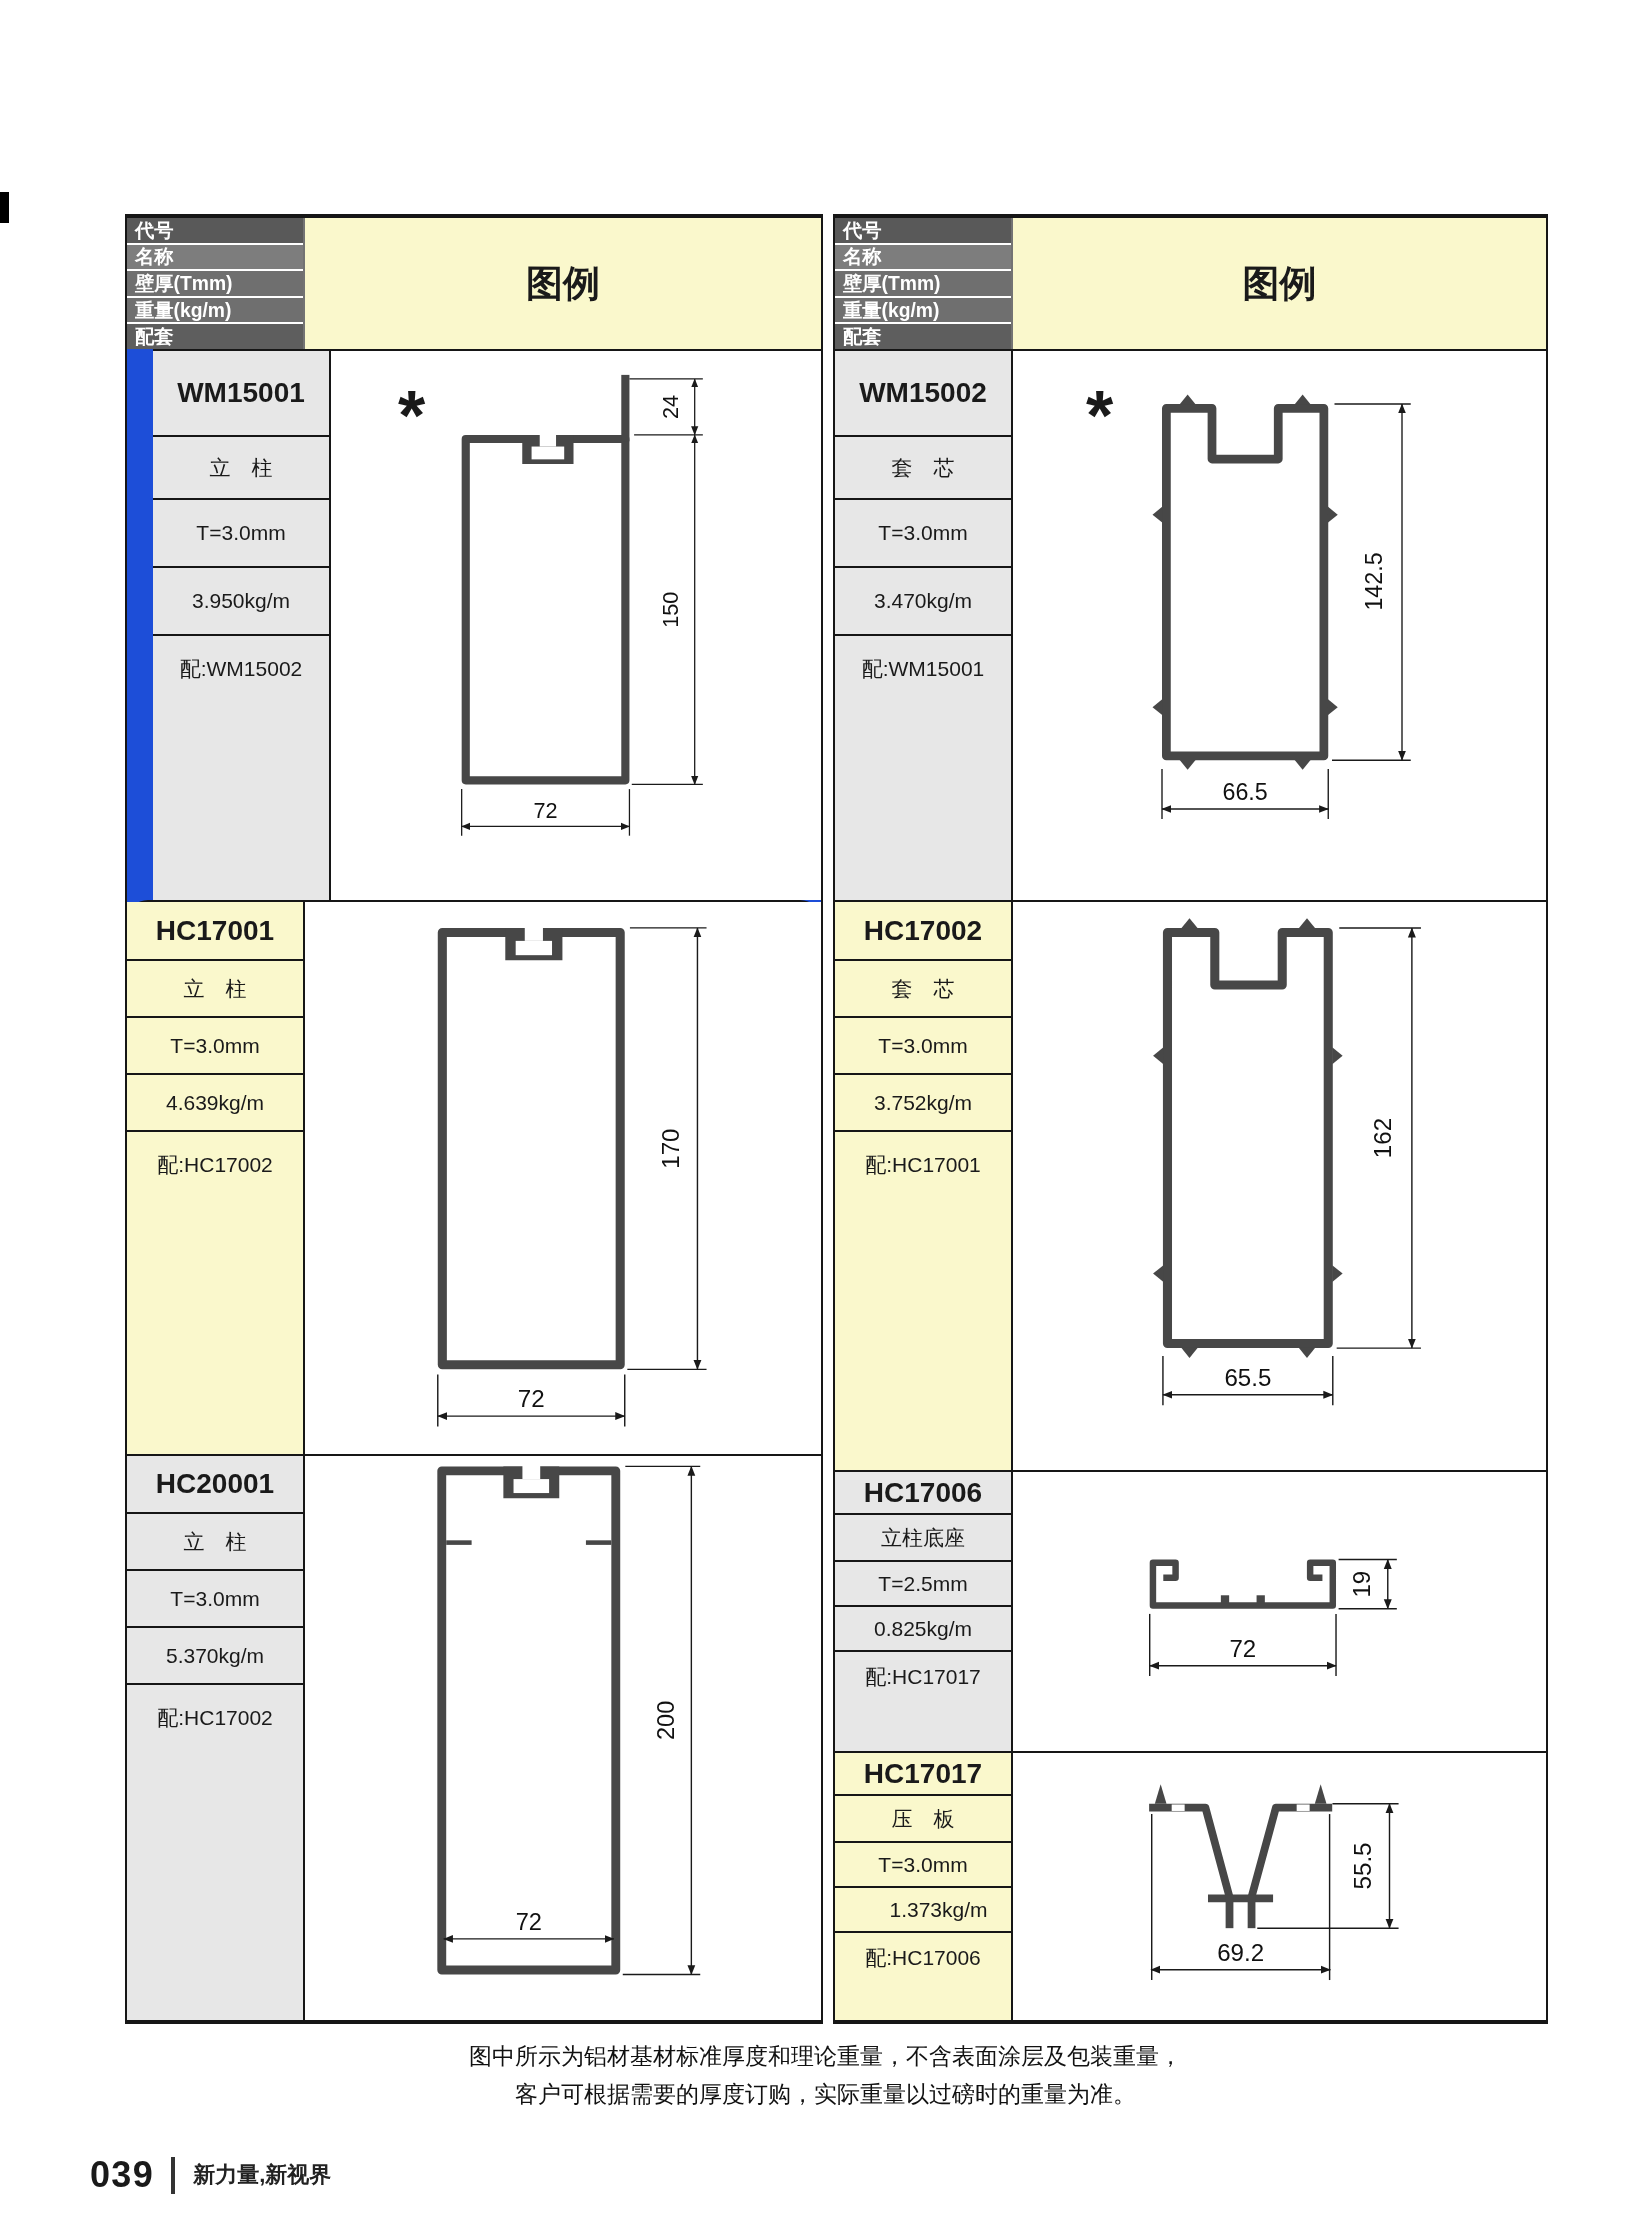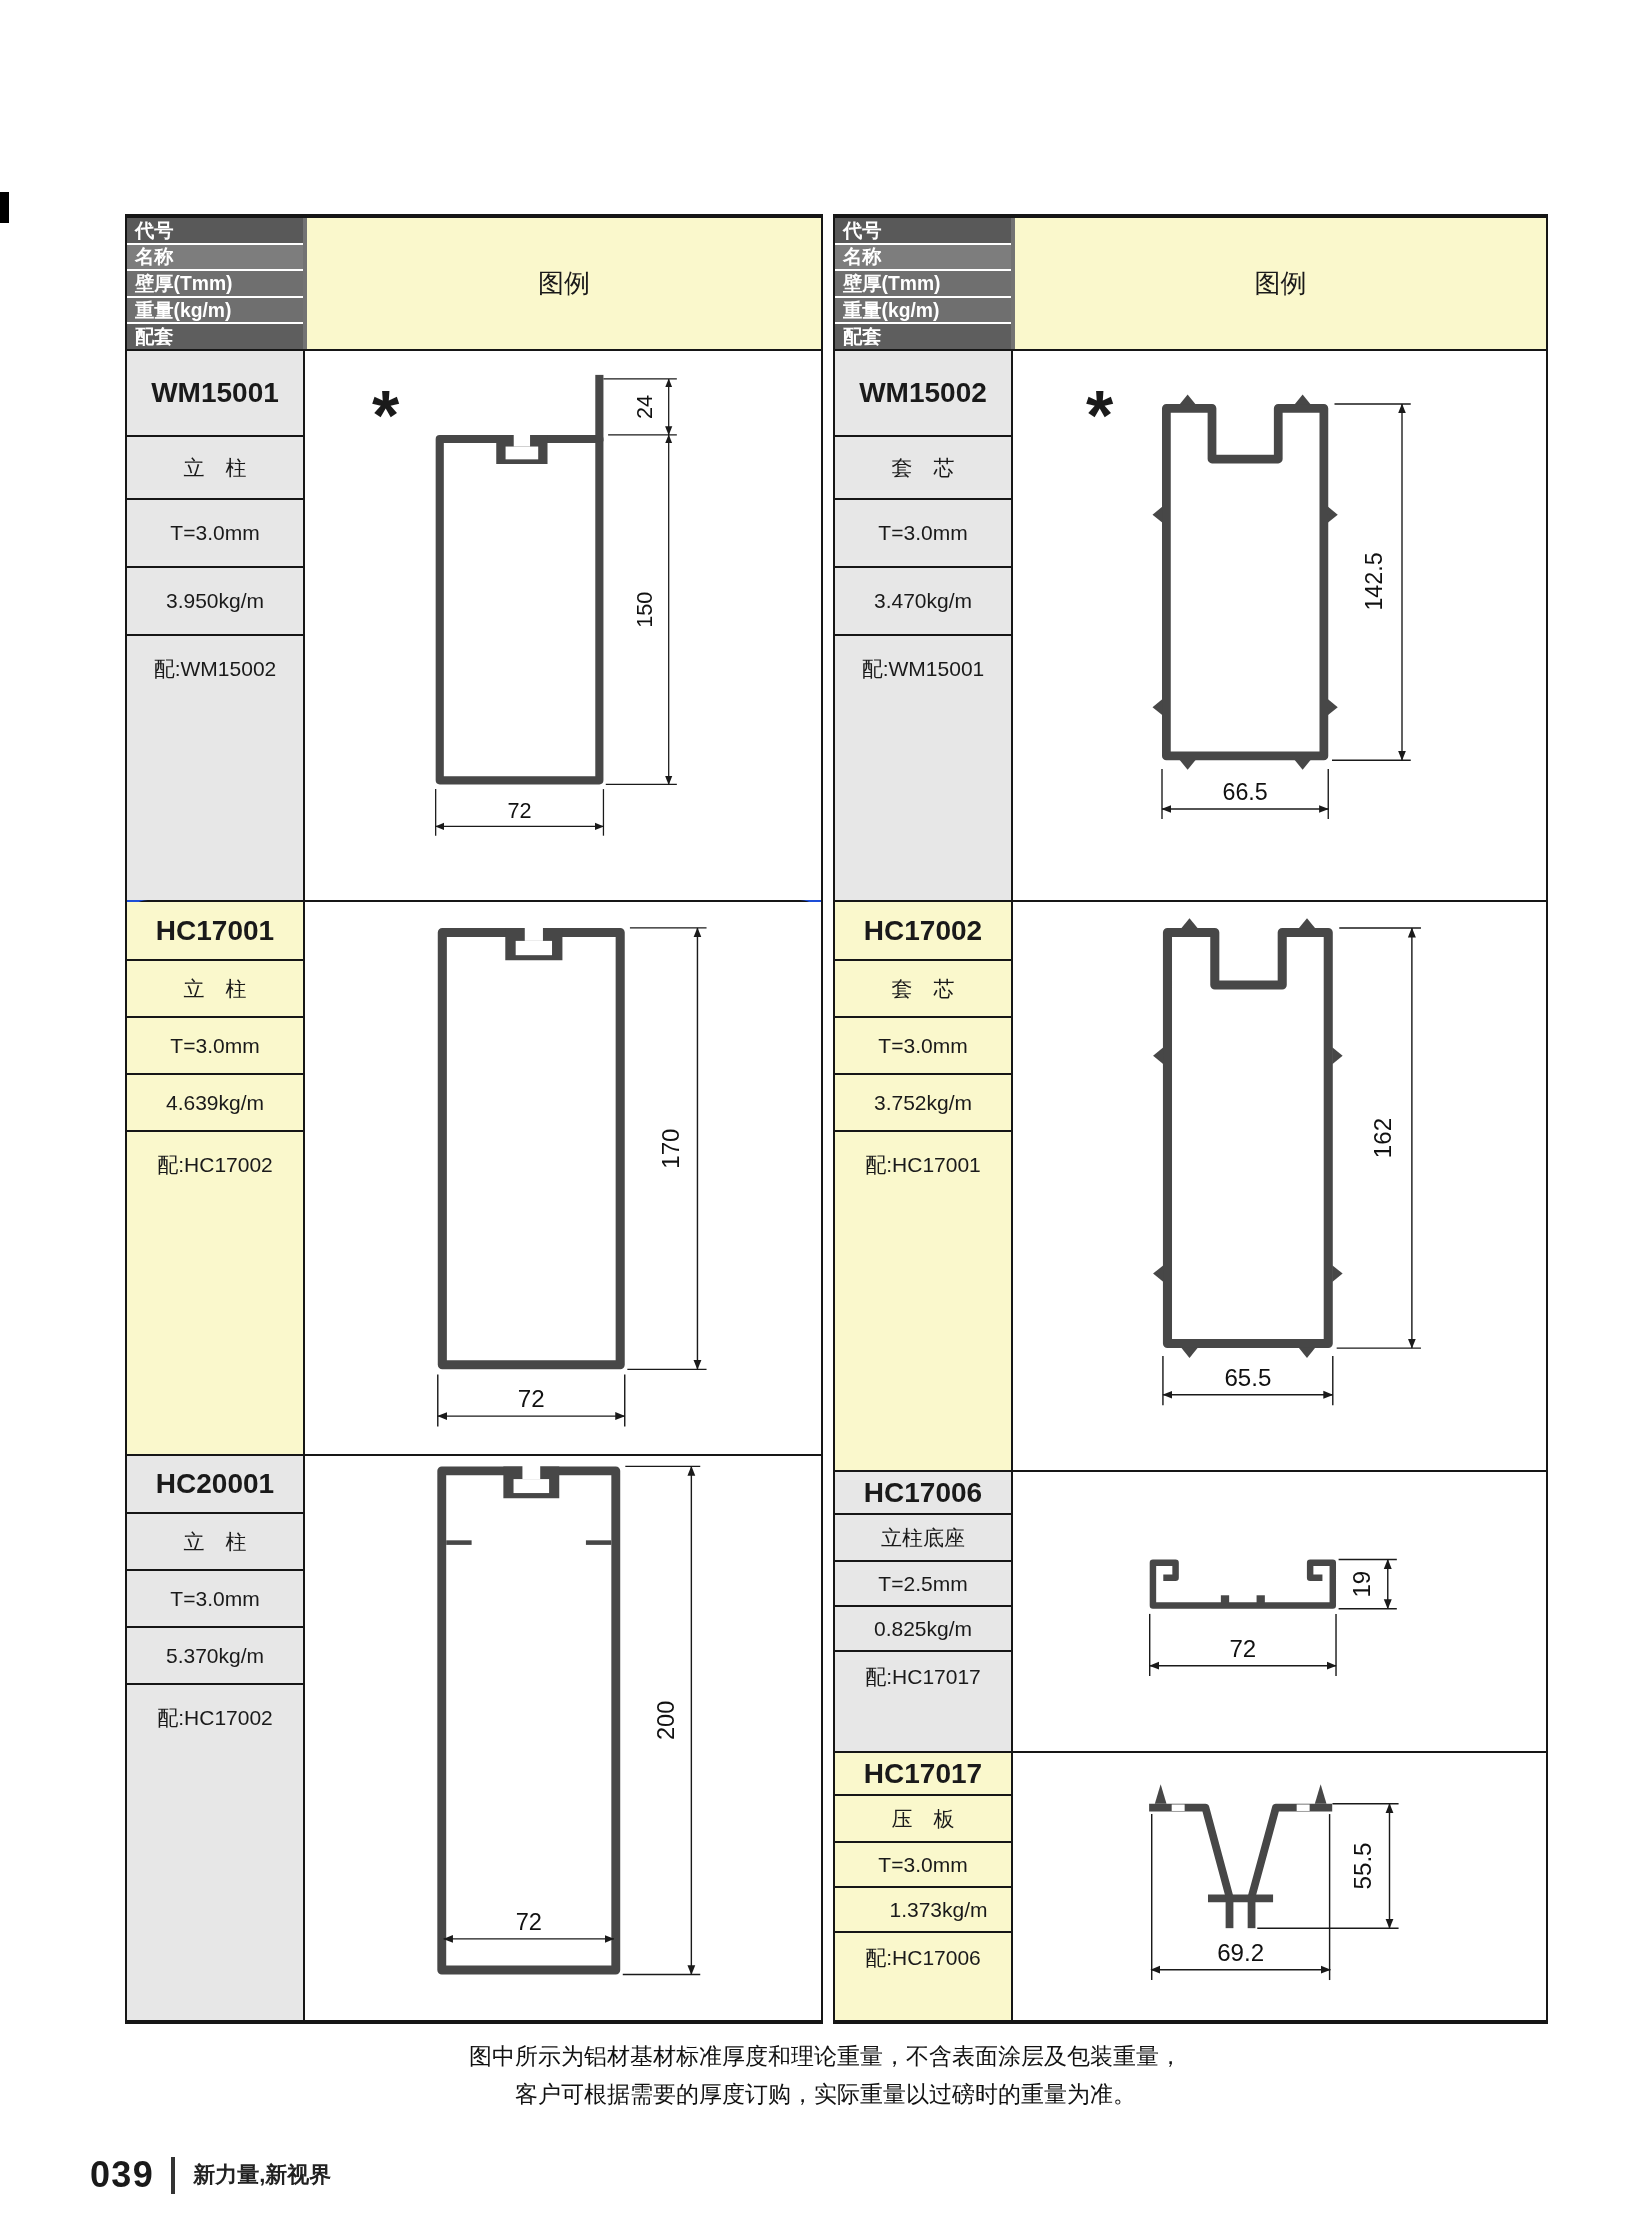--- a/index.html
+++ b/index.html
@@ -12,22 +12,22 @@
           display:flex;flex-direction:column;background:#1d4ed8;}
   .thead{display:flex;height:131px;flex:0 0 auto;}
   .hcol{width:176px;display:flex;flex-direction:column;flex:0 0 auto;}
   .hrow{height:24.6px;flex:0 0 auto;display:flex;align-items:center;padding-left:8px;
         color:#fff;font-weight:bold;font-size:19.3px;border-bottom:2px solid #ffffff;box-sizing:content-box;}
   .hrow:nth-child(1){background:#595959;}
   .hrow:nth-child(2){background:#7d7d7d;}
   .hrow:nth-child(3){background:#6f6f6f;}
   .hrow:nth-child(4){background:#6f6f6f;}
   .hrow:nth-child(5){background:#5e5e5e;border-bottom:none;}
-  .legend{flex:1;border-left:4px solid #737373;display:flex;align-items:center;justify-content:center;
-          font-size:26px;font-weight:normal;}
+  .legend{flex:1;border-left:2px solid #737373;display:flex;align-items:center;justify-content:center;
+          font-size:37px;font-weight:bold;}
   .bg-y{background:#faf8cc;}
   .bg-g{background:#e7e7e7;}
 
   .prow{display:flex;border-top:2px solid #161616;flex:0 0 auto;}
   .prow.grow{flex:1 1 auto;}
   .labels{width:176px;flex:0 0 auto;display:flex;flex-direction:column;border-right:2px solid #161616;}
   .cell{display:flex;align-items:center;justify-content:center;font-size:21px;
         border-bottom:2px solid #161616;box-sizing:border-box;flex:0 0 auto;}
   .cell.code{font-weight:bold;font-size:28px;}
   .cell.match{flex:1 1 auto;border-bottom:none;align-items:flex-start;padding-top:18.6px;}
@@ -72,21 +72,21 @@
       <div class="hcol">
         <div class="hrow">代号</div>
         <div class="hrow">名称</div>
         <div class="hrow">壁厚(Tmm)</div>
         <div class="hrow">重量(kg/m)</div>
         <div class="hrow">配套</div>
       </div>
       <div class="legend bg-y">图例</div>
     </div>
 
-    <div class="prow" style="height:549px;">
+    <div class="prow" style="height:549px;margin-left:26px;">
       <div class="labels">
         <div class="cell code bg-g" style="height:86px;">WM15001</div>
         <div class="cell bg-g" style="height:63px;">立　柱</div>
         <div class="cell bg-g" style="height:68px;">T=3.0mm</div>
         <div class="cell bg-g" style="height:68px;">3.950kg/m</div>
         <div class="cell match bg-g">配:WM15002</div>
       </div>
       <div class="diagram">
         <div class="ast" style="left:67px;top:30px;">*</div>
         <svg style="left:112px;top:0px;" width="289" height="508" viewBox="-8 -36 124 218">

